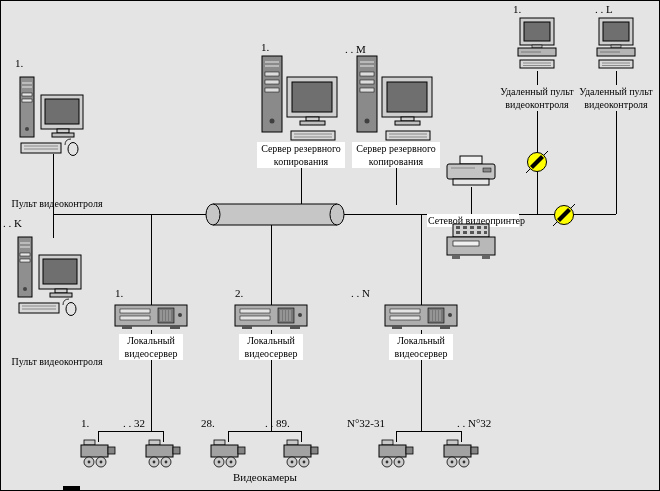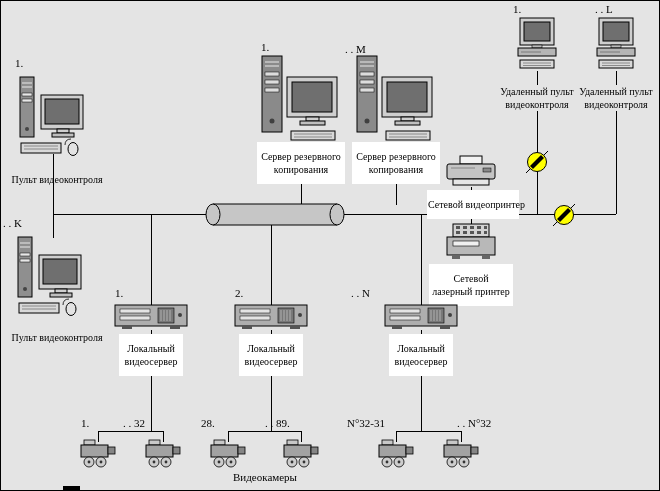--- a/index.html
+++ b/index.html
@@ -11,22 +11,22 @@
   }
   .wires { position:absolute; left:0; top:0; }
   .icon { position:absolute; }
   .num {
     position:absolute; font-size:11px; white-space:nowrap;
   }
   .cap {
     position:absolute; font-size:10px; line-height:1.3;
     text-align:center; white-space:pre-line;
   }
-  .cap.oneline { white-space:nowrap; }
-  .white { background:#ffffff; padding:8px 1px; }
+  .cap.oneline { white-space:nowrap;margin-top:24px; }
+  .white { background:#ffffff; padding:0 1px; }
   .pagebg { background:#e4e4e4; }
   .pipe-label {
     position:absolute; font-size:11px; text-align:center;
   }
   .mark { position:absolute; background:#000; }
 </style>
 </head>
 <body>
 
 <div class="canvas">
@@ -227,22 +227,20 @@
         <rect x="24" y="8" width="4" height="3"></rect>
           <rect x="31" y="8" width="4" height="3"></rect>
         <rect x="38" y="8" width="3" height="3"></rect>
       </g>
       <rect x="1" y="14" width="48" height="18" fill="#b8b8b8" stroke="#000"></rect>
       <rect x="7" y="18" width="26" height="5" fill="#f0f0f0" stroke="#000" stroke-width="0.6"></rect>
       <rect x="6" y="32" width="8" height="4" fill="#666666"></rect>
       <rect x="36" y="32" width="8" height="4" fill="#666666"></rect>
     </svg>
   </div>
-  <div class="cap white" style="left:428px; top:263px; width:84px;">Сетевой
-лазерный принтер</div>
 
   <div class="num" style="left:114px; top:286px;">1.</div>
   <div class="icon" style="left:113px; top:302px;">
     <svg viewBox="0 0 74 28" width="74" height="28">
       <rect x="1" y="2" width="72" height="21" fill="#aeaeae" stroke="#000"></rect>
       <rect x="6" y="6" width="30" height="4" fill="#e4e4e4" stroke="#000" stroke-width="0.5"></rect>
       <rect x="6" y="13" width="30" height="4" fill="#e4e4e4" stroke="#000" stroke-width="0.5"></rect>
       <rect x="44" y="5" width="16" height="15" fill="#787878" stroke="#000" stroke-width="0.6"></rect>
       <line x1="47" y1="7" x2="47" y2="18" stroke="#cccccc" stroke-width="0.7"></line>
       <line x1="50" y1="7" x2="50" y2="18" stroke="#cccccc" stroke-width="0.7"></line>

